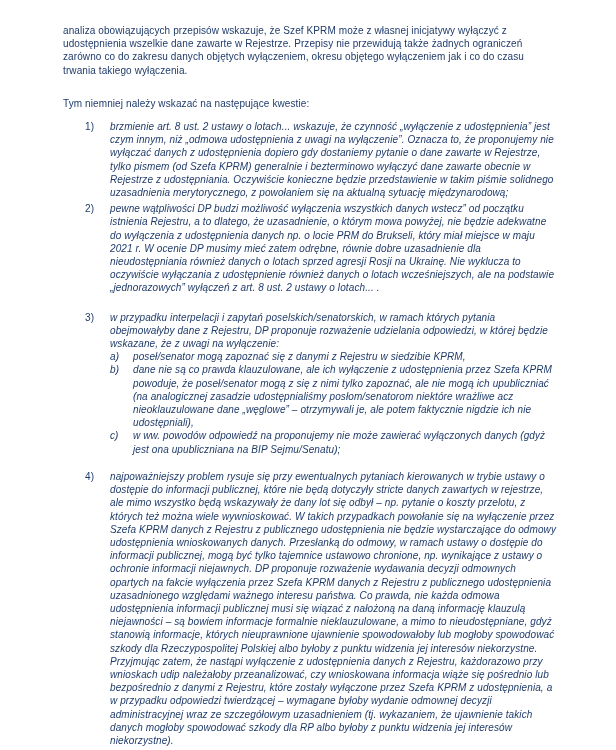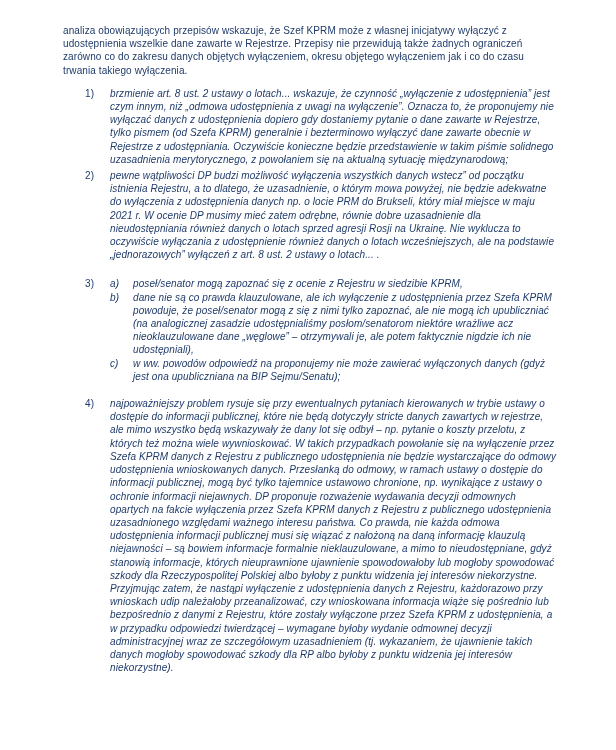--- a/index.html
+++ b/index.html
@@ -51,40 +51,42 @@
   }
   .sub-item .itext { flex: 1 1 auto; }
 </style>
 </head>
 <body>
 
 <div class="page">
 
   <p class="intro">analiza obowiązujących przepisów wskazuje, że Szef KPRM może z własnej inicjatywy wyłączyć z udostępnienia wszelkie dane zawarte w Rejestrze. Przepisy nie przewidują także żadnych ograniczeń zarówno co do zakresu danych objętych wyłączeniem, okresu objętego wyłączeniem jak i co do czasu trwania takiego wyłączenia.</p>
 
+  <p class="lead-in">Tym niemniej należy wskazać na następujące kwestie:</p>
 
   <div class="num-list">
 
     <div class="num-item">
       <span class="marker">1)</span>
       <span class="itext">brzmienie art. 8 ust. 2 ustawy o lotach... wskazuje, że czynność „wyłączenie z udostępnienia” jest czym innym, niż „odmowa udostępnienia z uwagi na wyłączenie”. Oznacza to, że proponujemy nie wyłączać danych z udostępnienia dopiero gdy dostaniemy pytanie o dane zawarte w Rejestrze, tylko pismem (od Szefa KPRM) generalnie i bezterminowo wyłączyć dane zawarte obecnie w Rejestrze z udostępniania. Oczywiście konieczne będzie przedstawienie w takim piśmie solidnego uzasadnienia merytorycznego, z powołaniem się na aktualną sytuację międzynarodową;</span>
     </div>
 
     <div class="num-item gap-sm">
       <span class="marker">2)</span>
       <span class="itext">pewne wątpliwości DP budzi możliwość wyłączenia wszystkich danych wstecz” od początku istnienia Rejestru, a to dlatego, że uzasadnienie, o którym mowa powyżej, nie będzie adekwatne do wyłączenia z udostępnienia danych np. o locie PRM do Brukseli, który miał miejsce w maju 2021 r. W ocenie DP musimy mieć zatem odrębne, równie dobre uzasadnienie dla nieudostępniania również danych o lotach sprzed agresji Rosji na Ukrainę. Nie wyklucza to oczywiście wyłączania z udostępnienie również danych o lotach wcześniejszych, ale na podstawie „jednorazowych” wyłączeń z art. 8 ust. 2 ustawy o lotach... .</span>
     </div>
 
     <div class="num-item gap-lg">
       <span class="marker">3)</span>
       <span class="itext">
+        <span>w przypadku interpelacji i zapytań poselskich/senatorskich, w ramach których pytania obejmowałyby dane z Rejestru, DP proponuje rozważenie udzielania odpowiedzi, w której będzie wskazane, że z uwagi na wyłączenie:</span>
         <span class="sub-list" style="display:block;">
           <span class="sub-item">
             <span class="marker">a)</span>
-            <span class="itext">poseł/senator mogą zapoznać się z ocenie z Rejestru w siedzibie KPRM,</span>
+            <span class="itext">poseł/senator mogą zapoznać się z danymi z Rejestru w siedzibie KPRM,</span>
           </span>
           <span class="sub-item">
             <span class="marker">b)</span>
             <span class="itext">dane nie są co prawda klauzulowane, ale ich wyłączenie z udostępnienia przez Szefa KPRM powoduje, że poseł/senator mogą z się z nimi tylko zapoznać, ale nie mogą ich upubliczniać (na analogicznej zasadzie udostępnialiśmy posłom/senatorom niektóre wrażliwe acz nieoklauzulowane dane „węglowe” – otrzymywali je, ale potem faktycznie nigdzie ich nie udostępniali),</span>
           </span>
           <span class="sub-item">
             <span class="marker">c)</span>
             <span class="itext">w ww. powodów odpowiedź na proponujemy nie może zawierać wyłączonych danych (gdyż jest ona upubliczniana na BIP Sejmu/Senatu);</span>
           </span>
         </span>

